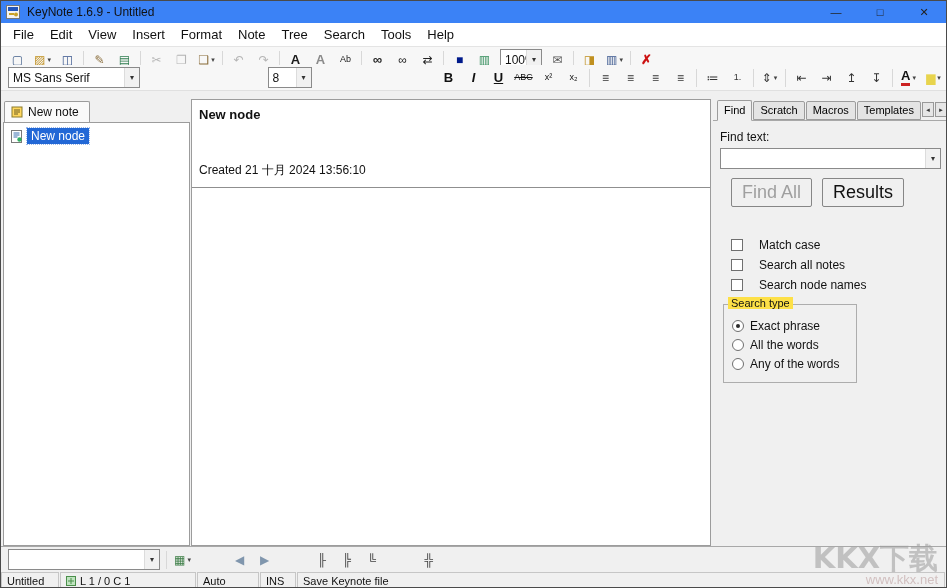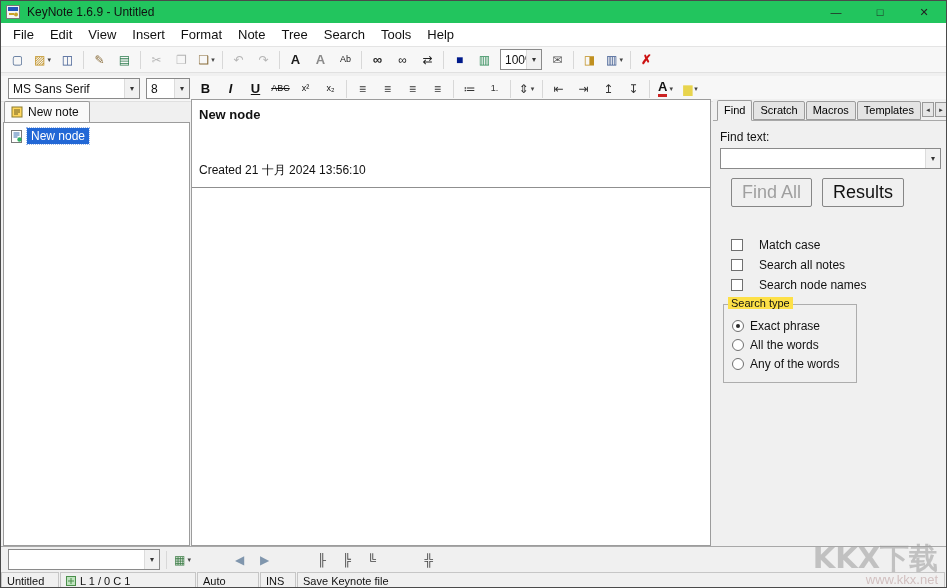--- a/index.html
+++ b/index.html
@@ -2,38 +2,38 @@
 <html style="--selection: #2268d6; --panel_bg: #f0f0f0; --toolbar_bg: #f7f7f7; --border: #9c9c9c; --accent_red: #cc1111; --disabled_text: #b5b5b5;"><head>
 <meta charset="utf-8">
 <style>
   * { margin:0; padding:0; box-sizing:border-box; }
   html,body { background:#cfcfcf; }
   body { font-family:"Liberation Sans", sans-serif; color:#111; }
   #window { position:relative; width:947px; height:588px; background:#f0f0f0;
             border:1px solid #4a4a4a; overflow:hidden; }
 
   
-  .titlebar { position:absolute; top:0; left:0; right:0; height:22px; background:#22c55e;
+  .titlebar { position:absolute; top:0; left:0; right:0; height:22px; background:#3b82f6;
               display:flex; align-items:center; }
   .app-icon { width:14px; height:14px; margin:0 7px 0 5px; flex:0 0 auto; }
   .title-text { font-size:12px; }
   .win-controls { margin-left:auto; display:flex; height:100%; }
   .win-btn { width:44px; height:22px; display:flex; align-items:center; justify-content:center;
              font-size:11px; color:#222; cursor:default; }
 
   
   .menubar { position:absolute; top:22px; left:0; right:0; height:24px; background:#ffffff;
              display:flex; align-items:center; padding-left:4px; border-bottom:1px solid #e4e4e4; }
   .menu-item { font-size:13px; padding:3px 8px; }
 
   
   .toolbar { position:absolute; left:0; right:0; height:26px; background:#f7f7f7;
              display:flex; align-items:center; padding-left:4px; border-bottom:1px solid #e0e0e0; }
   .toolbar1 { top:46px; }
-  .toolbar2 { top:75px; }
+  .toolbar2 { top:64px;justify-content:space-between; }
   .hwrap { display:flex; align-items:center; }
   .tb { display:inline-flex; align-items:center; justify-content:center; min-width:23px; height:22px;
         border:none; background:transparent; font-family:inherit; font-size:12px; color:#222;
         padding:0 2px; margin:0 1px; }
   .tb .glyph { line-height:1; }
   .tb .caret-glyph { display:none; font-size:7px; margin-left:2px; color:#444; }
   .tb.caret .caret-glyph { display:inline; }
   .tb.disabled .glyph { color:var(--disabled_text,#b5b5b5) !important; }
   .tb.sep { min-width:1px; width:1px; height:18px; background:#d8d8d8; margin:0 3px; padding:0; }
   .tb.gap { min-width:30px; width:30px; background:transparent; padding:0; }

